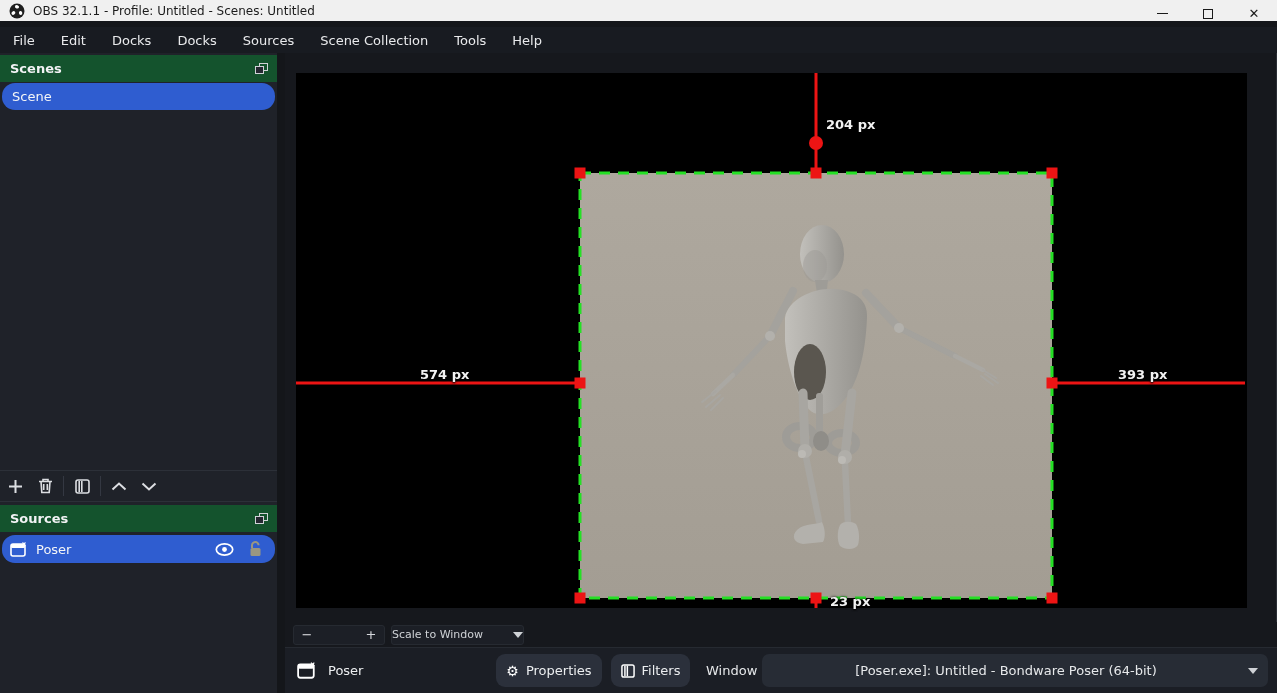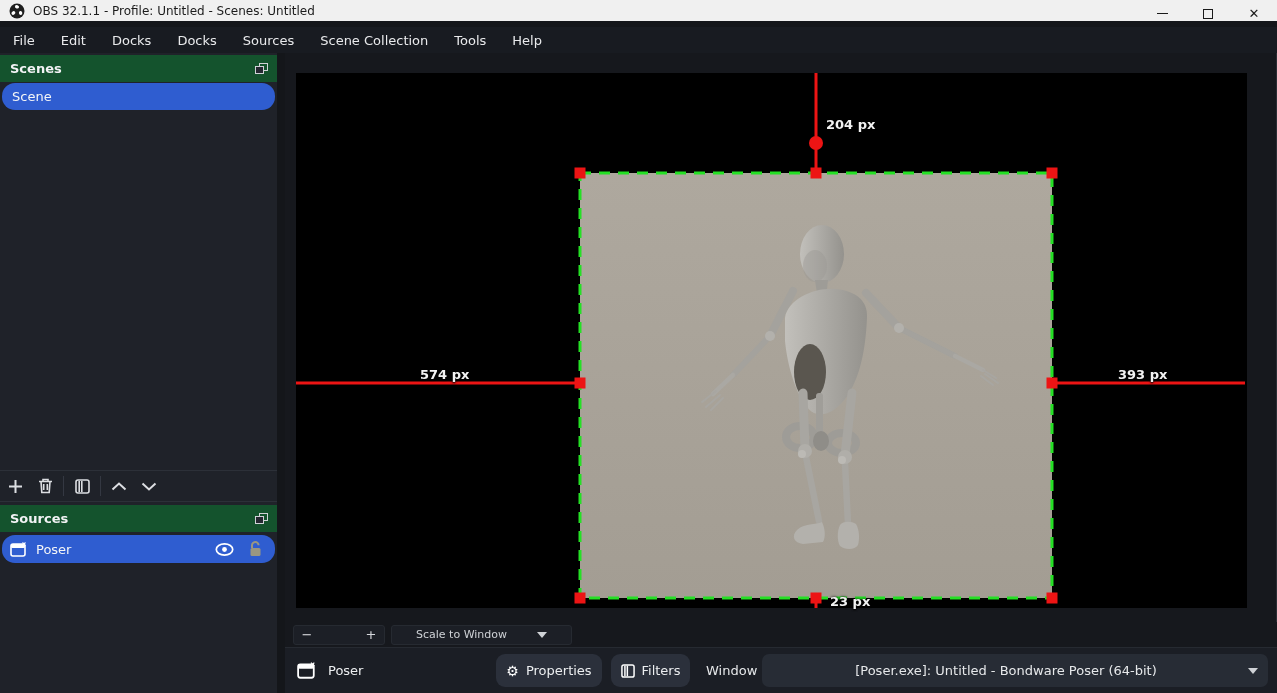--- a/index.html
+++ b/index.html
@@ -37,21 +37,21 @@
   #preview-area { left:285px; top:53px; width:992px; height:569px; background:#16181d; border-right:1px solid #2a2e35; }
   #canvas { left:296px; top:73px; width:951px; height:535px; background:#000; }
   #canvas svg { position:absolute; left:0; top:0; }
   .measure-label { position:absolute; font-size:13px; font-weight:bold; color:#f2f2f2; text-shadow:0 1px 2px #000, 0 0 3px #000; white-space:nowrap; }
 
   
   #zoombar { left:285px; top:622px; width:992px; height:26px; background:#16181d; border-bottom:1px solid #262a31; display:flex; align-items:center; }
   .zoom-group { display:flex; align-items:center; height:20px; margin-left:8px; background:#1c1f26; border:1px solid #262a31; border-radius:3px; }
   .zoom-btn { width:26px; height:20px; display:flex; align-items:center; justify-content:center; color:#d6d8dc; font-size:13px; }
   .zoom-level { width:38px; text-align:center; font-size:11px; color:#d6d8dc;margin-top:40px; }
-  .scale-dd { display:flex; align-items:center; height:20px; margin-left:6px; background:#1c1f26; border:1px solid #262a31; border-radius:3px; padding:0 24px; }
+  .scale-dd { display:flex; align-items:center; height:20px; margin-left:6px; background:#1c1f26; border:1px solid #262a31; border-radius:3px; padding:0 0; }
   .scale-dd .lbl { font-size:11px; color:#cfd2d6; margin-right:30px; }
   .tri-down { width:0; height:0; border-left:5px solid transparent; border-right:5px solid transparent; border-top:6px solid #cfd2d6; }
 
   
   #contextbar { left:285px; top:648px; width:992px; height:45px; background:#1b1e25; }
   #ctx-source { position:absolute; left:12px; top:0; height:45px; display:flex; align-items:center; }
   #ctx-source .lbl { font-size:13px; color:#eceef0; margin-left:12px; }
   .ctx-btn { position:absolute; top:6px; height:33px; background:#2b303b; border-radius:9px; display:flex; align-items:center; justify-content:center; color:#eceef0; font-size:13px; }
   #properties-btn { left:211px; width:106px; }
   #filters-btn { left:326px; width:79px; }

